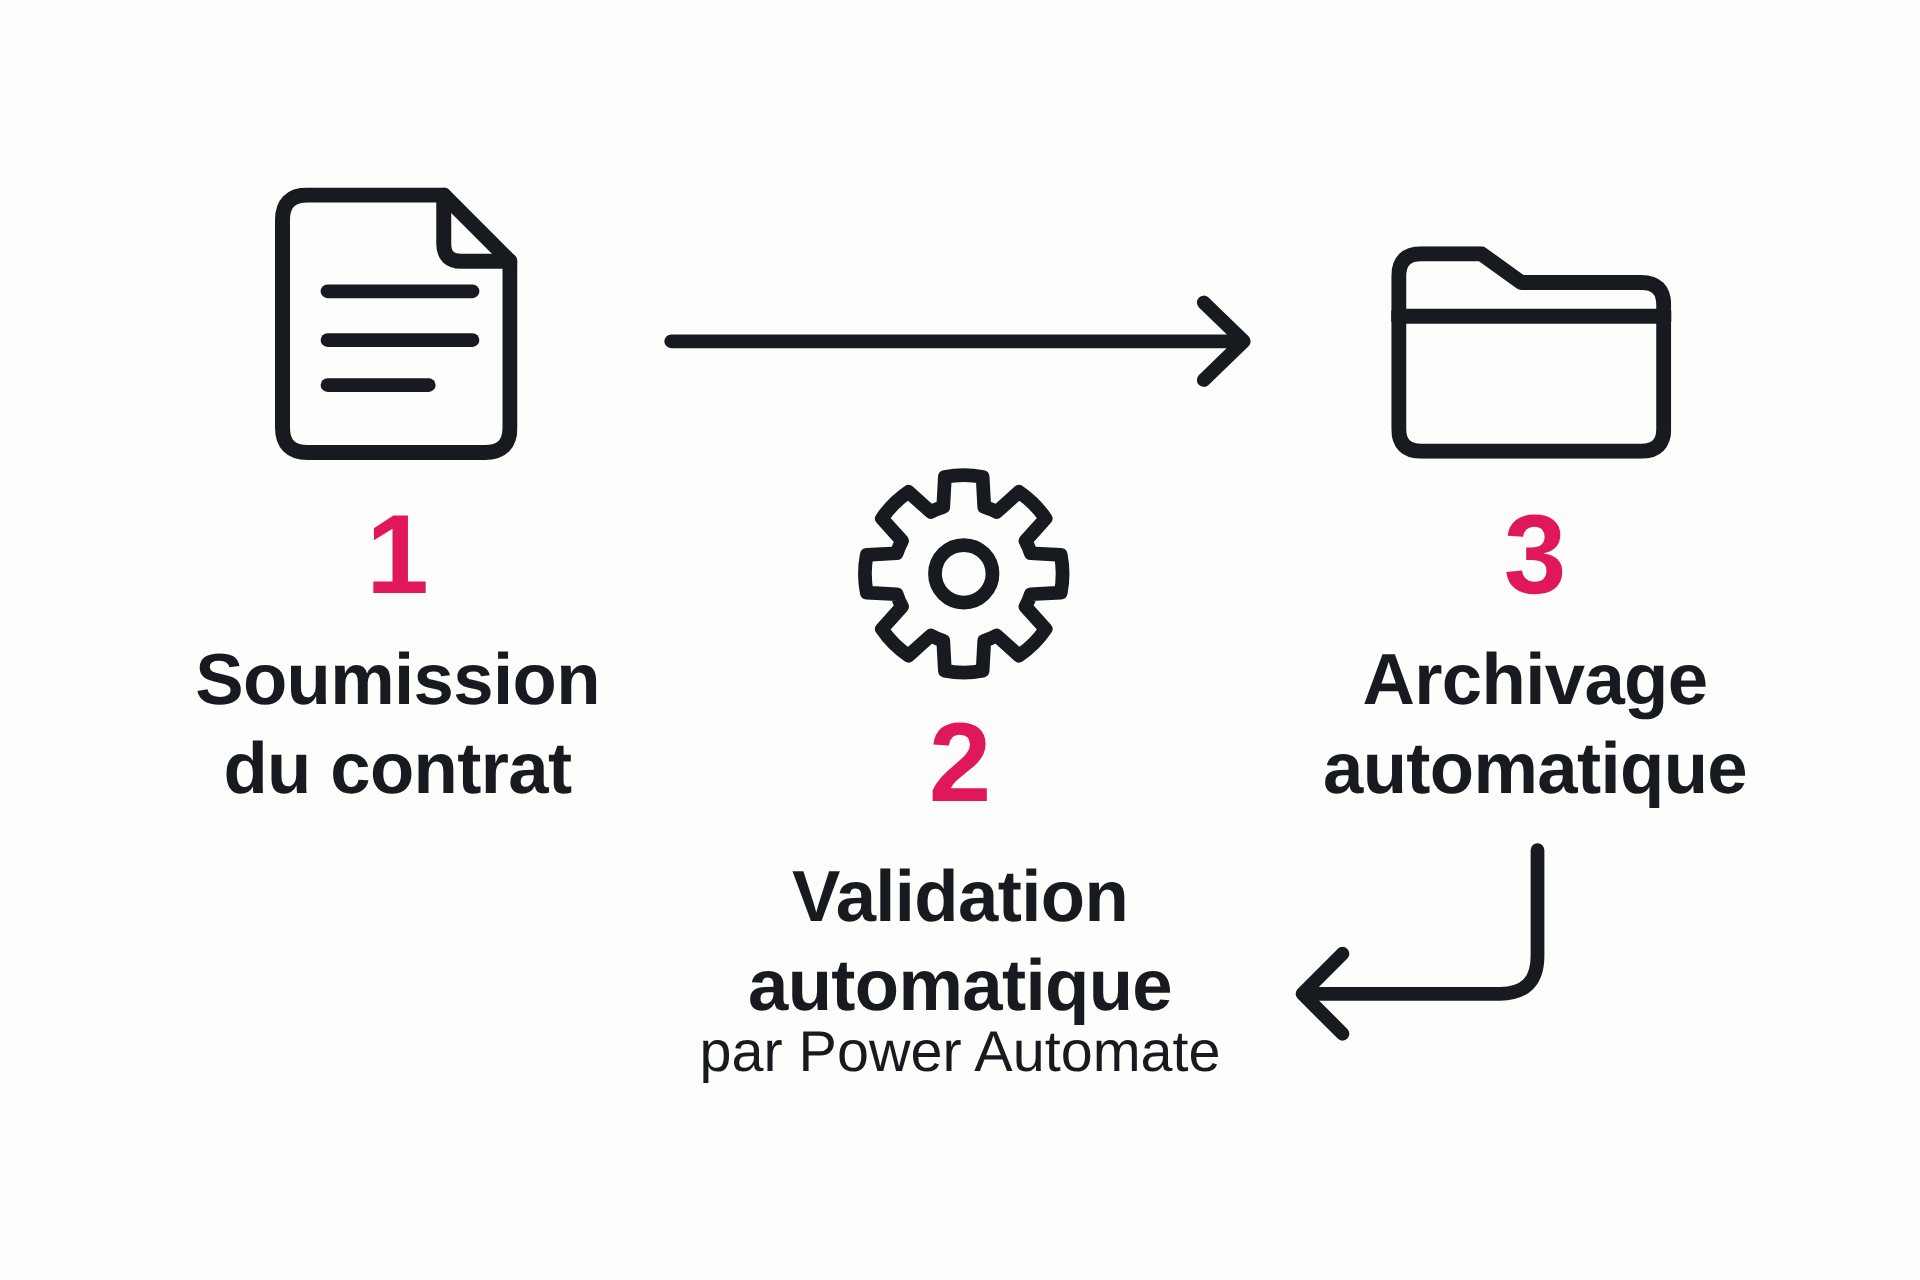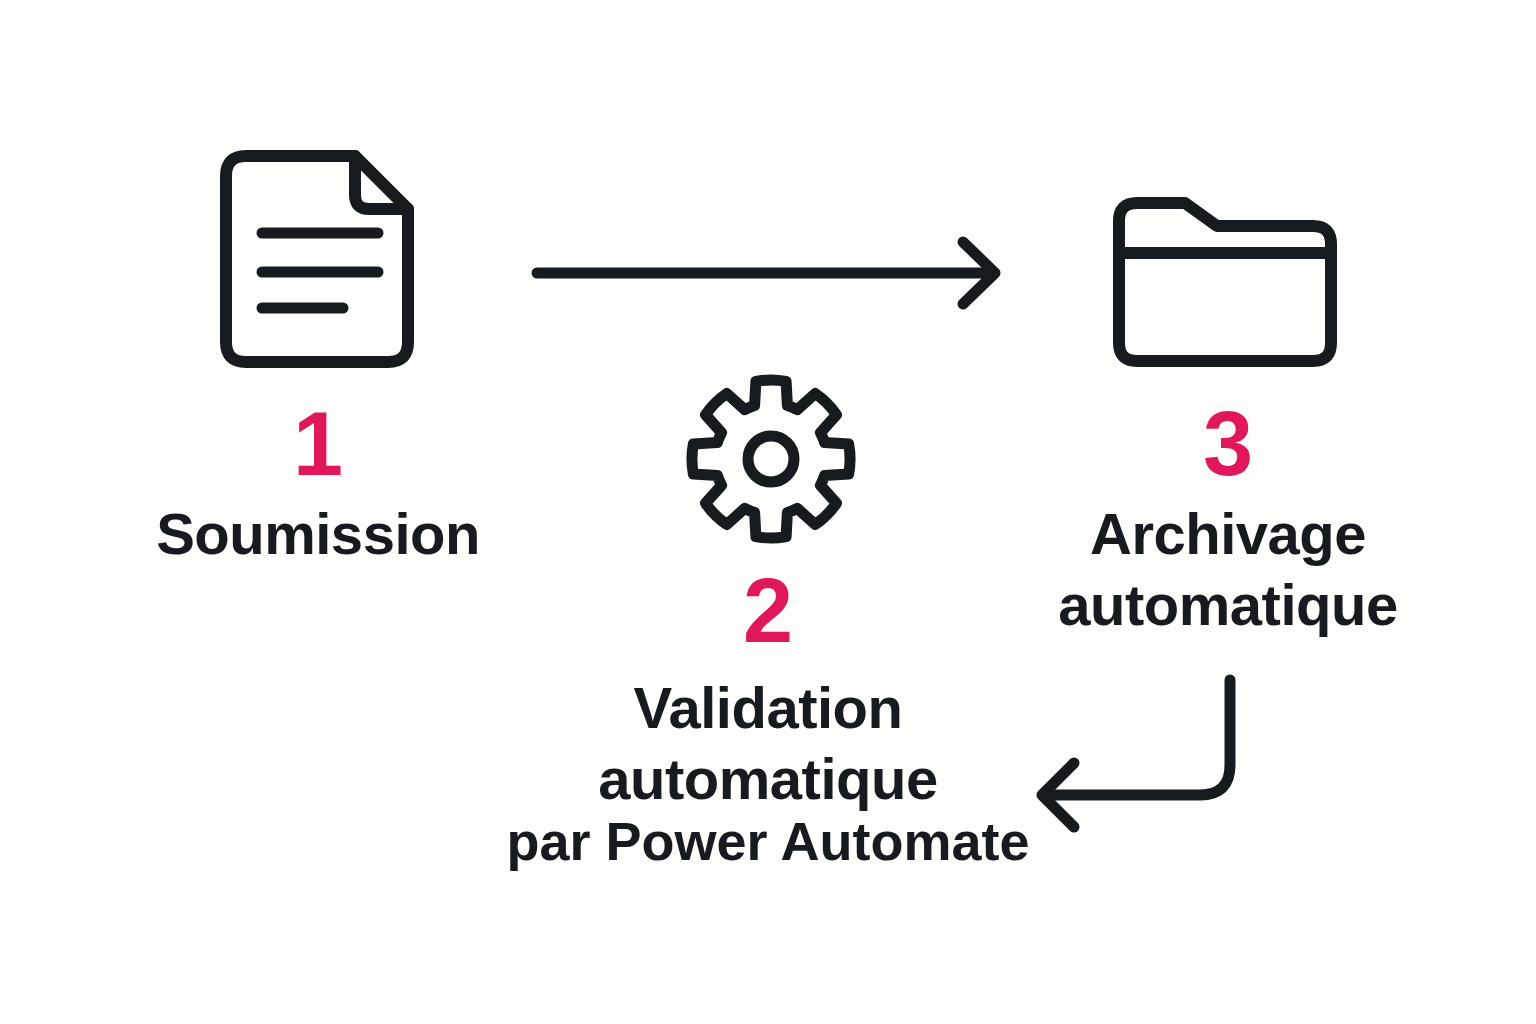--- a/index.html
+++ b/index.html
@@ -42,25 +42,26 @@
     font-size: 90px;
     font-weight: 700;
     line-height: 90px;
     color: var(--accent, #e0175a);
   }
   .step-label {
     font-size: 58px;
     font-weight: 700;
     line-height: 71px;
     letter-spacing: -0.5px;
+    margin-top: 10px;
   }
   .step-label span { display: block; }
   .step-sublabel {
-    font-size: 54px;
-    font-weight: 700;
+    font-size: 46px;
+    font-weight: 400;
     line-height: 52px;
   }
   
   .c1 { left: 318px; }
   .c2 { left: 768px; }
   .c3 { left: 1228px; }
   .num-row-a { top: 399px; }   
   .lbl-row-a { top: 498px; }   
   .num-row-b { top: 566px; }   
   .lbl-row-b { top: 672px; }   
@@ -113,20 +114,21 @@
   </svg>
 
   <svg class="icon-svg folder-icon" width="224" height="170" viewBox="0 0 224 170">
     <path class="stroke" stroke-width="12" d="M72 6 L104 29 H200 Q218 29 218 47 V146 Q218 164 200 164 H24 Q6 164 6 146 V24 Q6 6 24 6 Z"></path>
     <path class="stroke" stroke-width="12" stroke-linecap="butt" d="M4 56 H220"></path>
   </svg>
 
   <div class="txt step-number c1 num-row-a">1</div>
   <div class="txt step-label c1 lbl-row-a">
     <span>Soumission</span>
+    <span>du contrat</span>
   </div>
 
   <div class="txt step-number c2 num-row-b">2</div>
   <div class="txt step-label c2 lbl-row-b">
     <span>Validation</span>
     <span>automatique</span>
   </div>
   <div class="txt step-sublabel c2 sub-row-b">par Power Automate</div>
 
   <div class="txt step-number c3 num-row-a">3</div>

